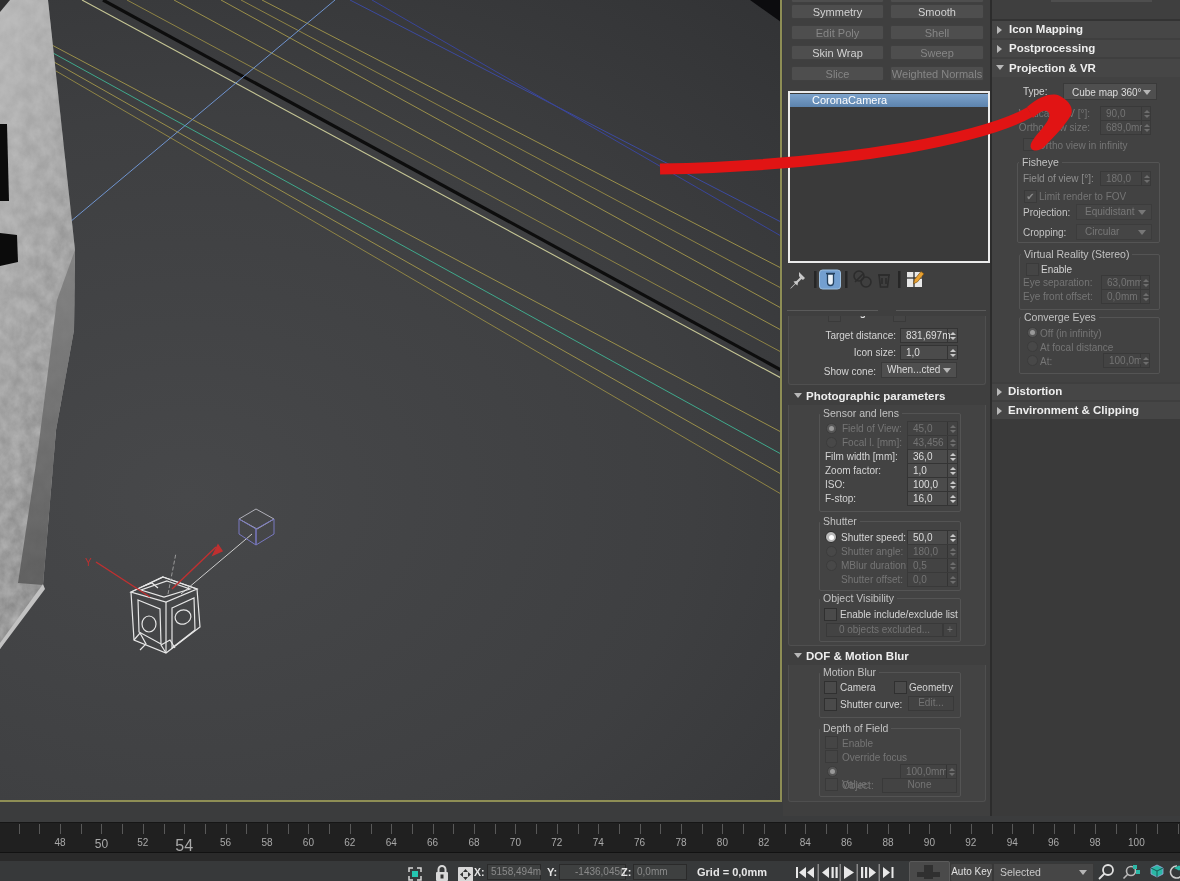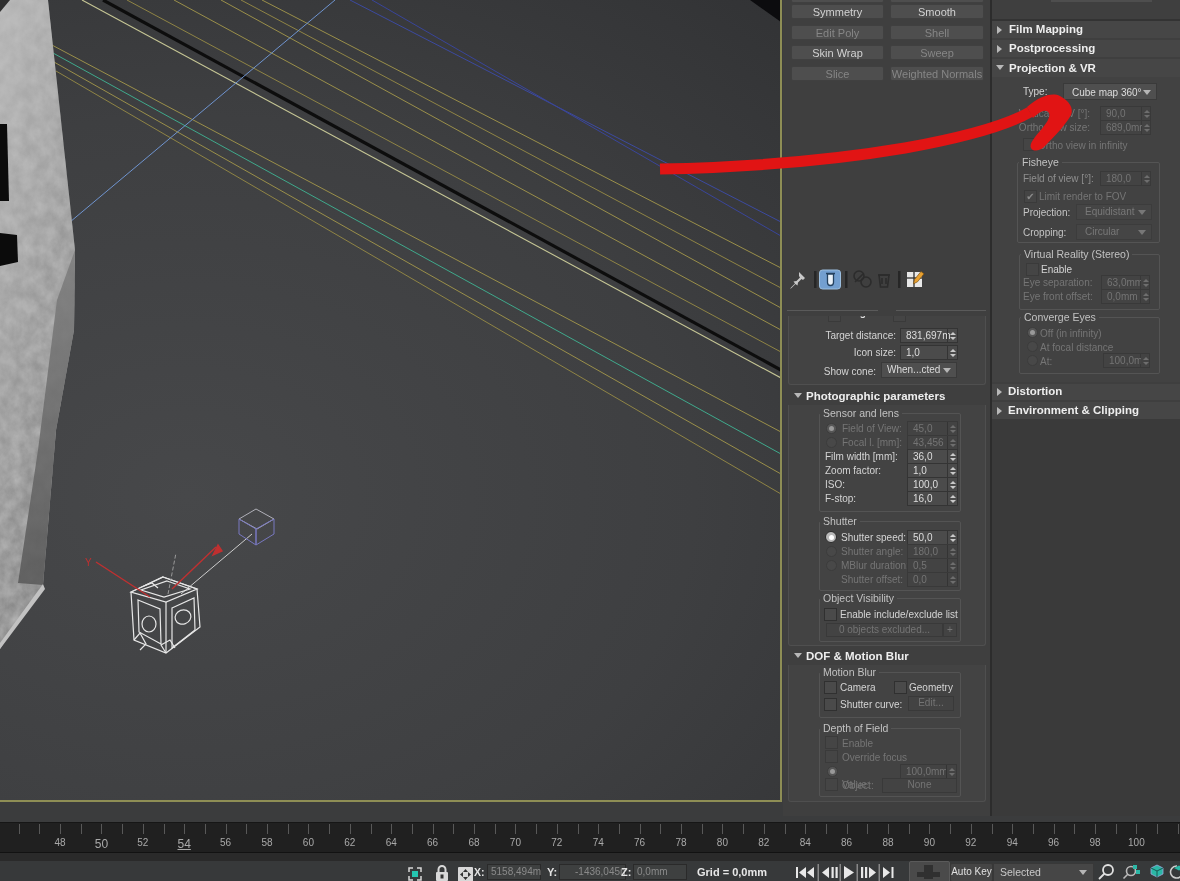--- a/index.html
+++ b/index.html
@@ -133,20 +133,23 @@
  <div class="ab btn" style="left:107px;top:-12px;width:92px;height:13px;"></div>
  <div class="ab btn" style="left:8px;top:4px;width:91px;height:13px;">Symmetry</div>
  <div class="ab btn" style="left:107px;top:4px;width:92px;height:13px;">Smooth</div>
  <div class="ab btn btnoff" style="left:8px;top:25px;width:91px;height:13px;">Edit Poly</div>
  <div class="ab btn btnoff" style="left:107px;top:25px;width:92px;height:13px;">Shell</div>
  <div class="ab btn" style="left:8px;top:45px;width:91px;height:13px;">Skin Wrap</div>
  <div class="ab btn btnoff" style="left:107px;top:45px;width:92px;height:13px;">Sweep</div>
  <div class="ab btn btnoff" style="left:8px;top:66px;width:91px;height:13px;">Slice</div>
  <div class="ab btn btnoff" style="left:107px;top:66px;width:92px;height:13px;">Weighted Normals</div>
 
+ <div class="ab" style="left:5px;top:91px;width:198px;height:168px;background:#3a3a3a;border:2px solid #ececec;">
+  <div class="ab" style="left:0;top:1px;width:198px;height:13px;background:linear-gradient(#7da3cc,#5c83ad);color:#fff;font-size:11px;line-height:13px;"><span style="margin-left:22px;">CoronaCamera</span></div>
+ </div>
 
  <div class="ab" style="left:0;top:266px;width:207px;height:28px;">
   <svg width="207" height="28" style="position:absolute;left:0;top:0">
    <g fill="#c9c9c9">
     <path d="M16 6 l6 6 -2 2 -1.5 -1 -3.5 3.5 -0.5 3 -2 -1.5 -4 4 -1.5 1 1 -1.5 4 -4 -1.5 -2 3 -0.5 3.5 -3.5 -1 -1.5 z"></path>
    </g>
    <rect x="31" y="5" width="2.5" height="17" fill="#262626"></rect>
    <rect x="36.5" y="4" width="21" height="19" rx="3" fill="#739fd0" stroke="#9cbede" stroke-width="1"></rect>
    <path d="M44.5 8 h6 v8.5 a3 3 0 0 1 -6 0 z M43 7.5 h9" fill="#e8f0f8" stroke="#24415f" stroke-width="1.3"></path>
    <rect x="62" y="5" width="2.5" height="17" fill="#262626"></rect>
@@ -353,21 +356,21 @@
   <div class="ab vboxd" style="left:93px;top:113px;width:73px;height:13px;text-align:center;">None</div>
  </div>
 </div>
 
 <div class="ab" style="left:990px;top:0;width:2px;height:816px;background:#2c2c2c;"></div>
 <div class="ab" id="rp" style="left:992px;top:0;width:188px;height:816px;background:#3f3f3f;">
  <div class="ab" style="left:59px;top:0;width:101px;height:2px;background:#4e4e4e;"></div>
  <div class="ab" style="left:0;top:19px;width:188px;height:2px;background:#333;"></div>
  <div class="ab" style="left:0;top:21px;width:188px;height:17px;background:#464646;">
   <div class="ab arr-r" style="left:5px;top:5px;"></div>
-  <div class="ab rhdr" style="left:17px;top:2px;">Film Mapping</div>
+  <div class="ab rhdr" style="left:17px;top:2px;">Icon Mapping</div>
   <div class="ab grip" style="left:179px;top:6px;"></div>
  </div>
  <div class="ab" style="left:0;top:40px;width:188px;height:17px;background:#464646;">
   <div class="ab arr-r" style="left:5px;top:5px;"></div>
   <div class="ab rhdr" style="left:17px;top:2px;">Postprocessing</div>
   <div class="ab grip" style="left:179px;top:6px;"></div>
  </div>
  <div class="ab" style="left:0;top:59px;width:188px;height:18px;background:#464646;">
   <div class="ab arr-d" style="left:4px;top:6px;"></div>
   <div class="ab rhdr" style="left:17px;top:3px;">Projection &amp; VR</div>
@@ -538,21 +541,21 @@
       <div class="ab" style="left:1053.6px;top:1px;width:1px;height:10px;background:#585858;"></div>
       <div class="ab" style="left:1074.3px;top:1px;width:1px;height:10px;background:#585858;"></div>
       <div class="ab" style="left:1095.0px;top:1px;width:1px;height:10px;background:#585858;"></div>
       <div class="ab" style="left:1115.7px;top:1px;width:1px;height:10px;background:#585858;"></div>
       <div class="ab" style="left:1136.4px;top:1px;width:1px;height:10px;background:#585858;"></div>
       <div class="ab" style="left:1157.1px;top:1px;width:1px;height:10px;background:#585858;"></div>
       <div class="ab" style="left:1177.8px;top:1px;width:1px;height:10px;background:#585858;"></div>
       <div class="ab" style="left:46.0px;top:14px;width:28px;text-align:center;font-size:10px;color:#a9a9a9;">48</div>
       <div class="ab" style="left:87.4px;top:14px;width:28px;text-align:center;font-size:12px;color:#a9a9a9;">50</div>
       <div class="ab" style="left:128.8px;top:14px;width:28px;text-align:center;font-size:10px;color:#a9a9a9;">52</div>
-      <div class="ab" style="left:170.2px;top:14px;width:28px;text-align:center;font-size:12px;color:#a9a9a9;text-decoration:underline;">54</div>
+      <div class="ab" style="left:170.2px;top:14px;width:28px;text-align:center;font-size:16px;color:#a9a9a9;text-decoration:underline;">54</div>
       <div class="ab" style="left:211.6px;top:14px;width:28px;text-align:center;font-size:10px;color:#a9a9a9;">56</div>
       <div class="ab" style="left:253.0px;top:14px;width:28px;text-align:center;font-size:10px;color:#a9a9a9;">58</div>
       <div class="ab" style="left:294.4px;top:14px;width:28px;text-align:center;font-size:10px;color:#a9a9a9;">60</div>
       <div class="ab" style="left:335.8px;top:14px;width:28px;text-align:center;font-size:10px;color:#a9a9a9;">62</div>
       <div class="ab" style="left:377.2px;top:14px;width:28px;text-align:center;font-size:10px;color:#a9a9a9;">64</div>
       <div class="ab" style="left:418.6px;top:14px;width:28px;text-align:center;font-size:10px;color:#a9a9a9;">66</div>
       <div class="ab" style="left:460.0px;top:14px;width:28px;text-align:center;font-size:10px;color:#a9a9a9;">68</div>
       <div class="ab" style="left:501.4px;top:14px;width:28px;text-align:center;font-size:10px;color:#a9a9a9;">70</div>
       <div class="ab" style="left:542.8px;top:14px;width:28px;text-align:center;font-size:10px;color:#a9a9a9;">72</div>
       <div class="ab" style="left:584.2px;top:14px;width:28px;text-align:center;font-size:10px;color:#a9a9a9;">74</div>

